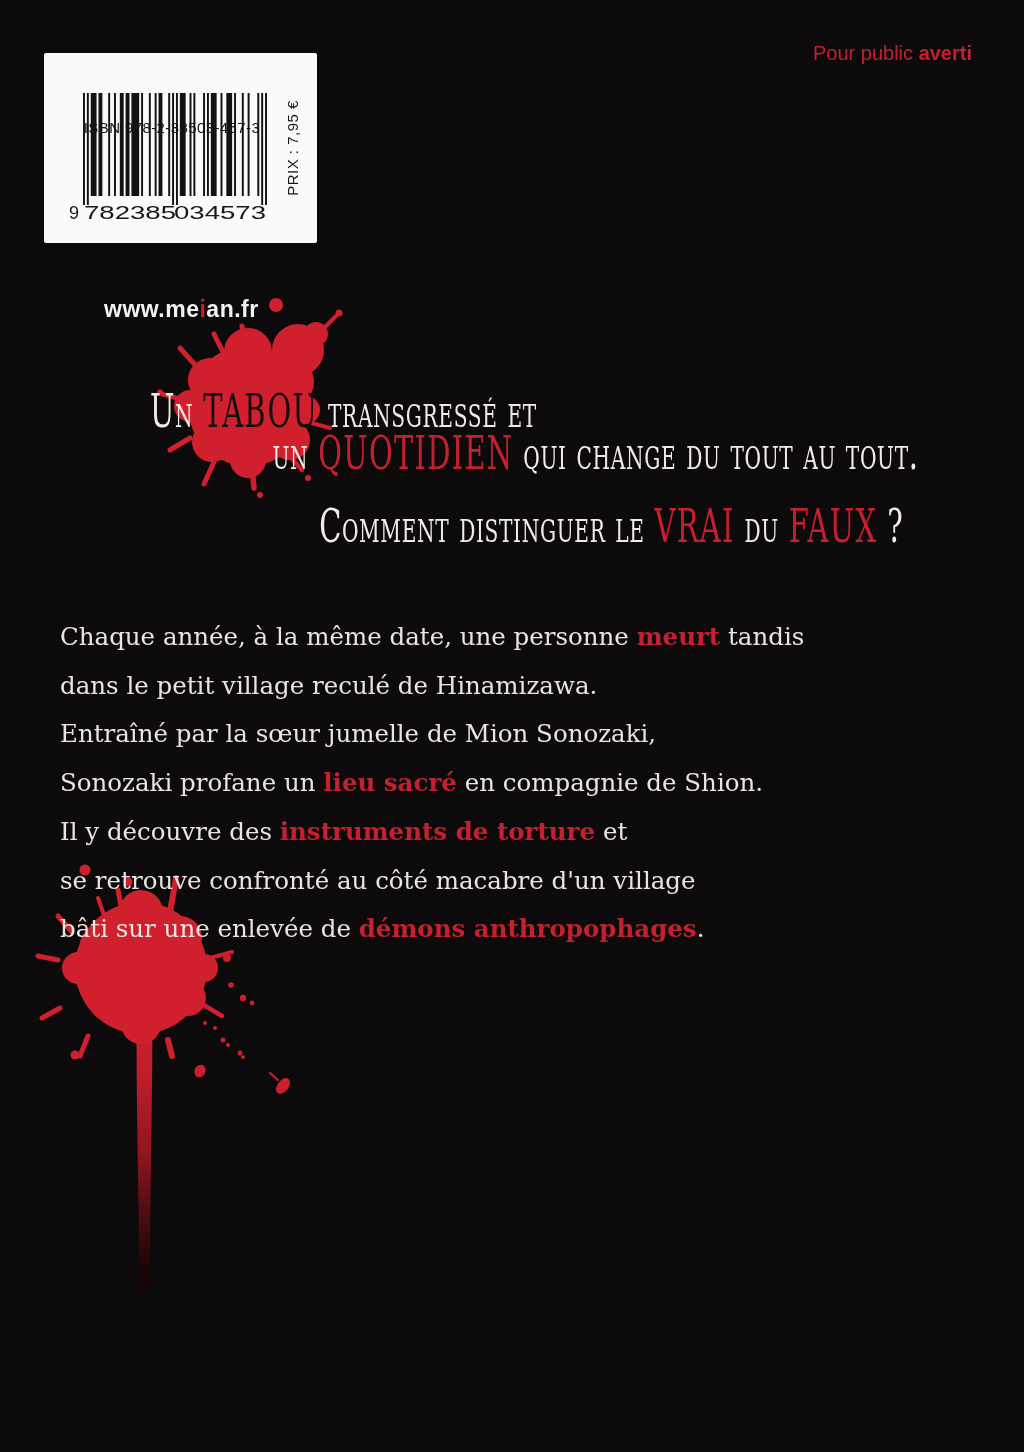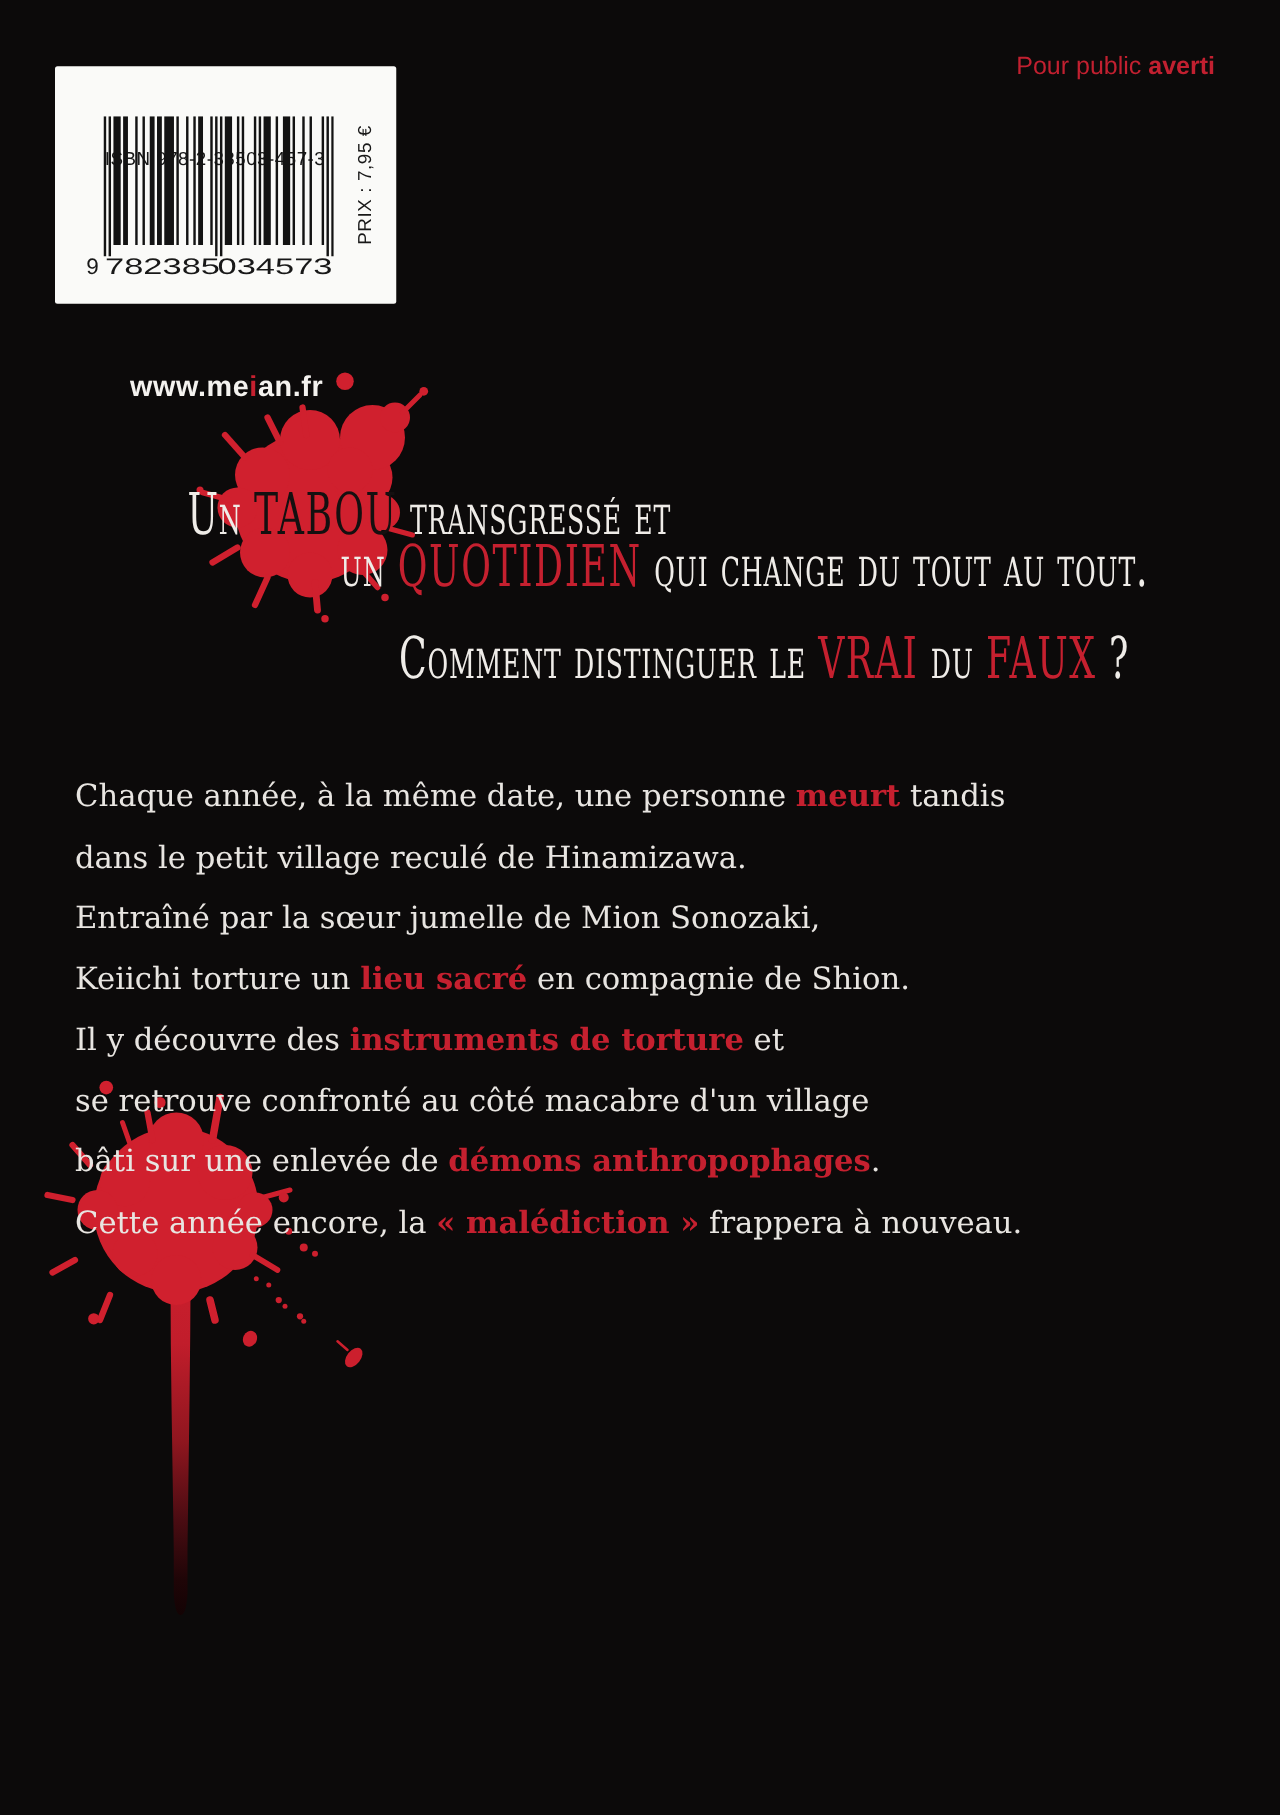--- a/index.html
+++ b/index.html
@@ -169,25 +169,24 @@
   <div class="hl o-left" style="left:150px;top:386px;"><span class="squeeze"><span class="sc">Un </span><span class="caps dark-cap">TABOU</span><span class="sc"> transgressé et</span></span></div>
 
   <div class="hl o-right" style="right:105px;top:428px;"><span class="squeeze"><span class="sc">un </span><span class="caps red-cap">QUOTIDIEN</span><span class="sc"> qui change du tout au tout.</span></span></div>
 
   <div class="hl o-right" style="right:121px;top:501px;"><span class="squeeze"><span class="sc">Comment distinguer le </span><span class="caps red-cap">VRAI</span><span class="sc"> du </span><span class="caps red-cap">FAUX</span><span class="sc"> ?</span></span></div>
 
   <div class="synopsis">
     <div><span>Chaque année, à la même date, une personne </span><span class="red-em">meurt</span><span> tandis</span></div>
     <div><span>dans le petit village reculé de Hinamizawa.</span></div>
     <div><span>Entraîné par la sœur jumelle de Mion Sonozaki,</span></div>
-    <div><span>Keiichi torture un </span><span class="red-em">lieu sacré</span><span> en compagnie de Shion.</span></div>
+    <div><span>Sonozaki profane un </span><span class="red-em">lieu sacré</span><span> en compagnie de Shion.</span></div>
     <div><span>Il y découvre des </span><span class="red-em">instruments de torture</span><span> et</span></div>
     <div><span>se retrouve confronté au côté macabre d'un village</span></div>
     <div><span>bâti sur une enlevée de </span><span class="red-em">démons anthropophages</span><span>.</span></div>
-    <div><span>Cette année encore, la </span><span class="red-em">« malédiction »</span><span> frappera à nouveau.</span></div>
   </div>
 
   <svg class="splat-bottom" width="290" height="470" viewBox="0 0 290 470">
     <defs>
       <linearGradient id="dripGrad" x1="0" y1="140" x2="0" y2="455" gradientUnits="userSpaceOnUse">
         <stop offset="0" stop-color="#d0202e"></stop>
         <stop offset="0.30" stop-color="#c11d2b"></stop>
         <stop offset="0.55" stop-color="#8f161f"></stop>
         <stop offset="0.75" stop-color="#4a0c12"></stop>
         <stop offset="0.90" stop-color="#1f0507"></stop>

